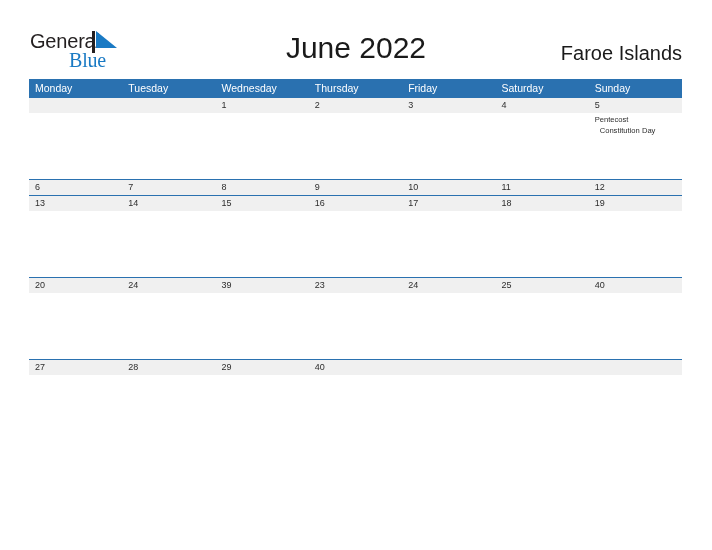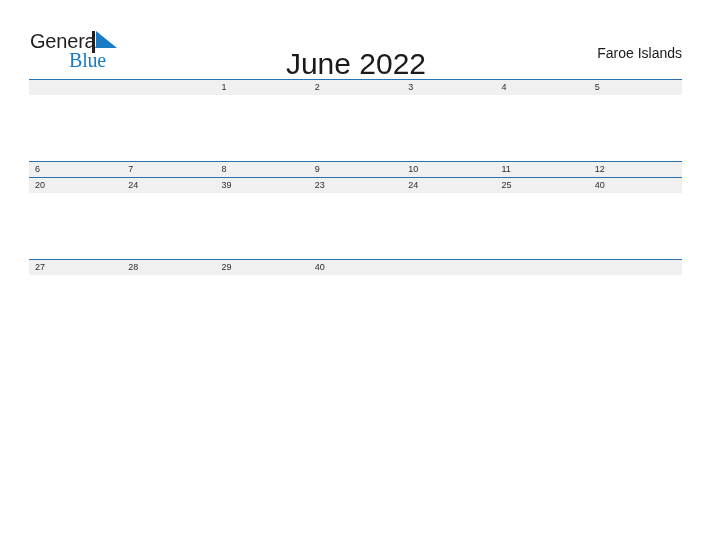--- a/index.html
+++ b/index.html
@@ -68,28 +68,27 @@
     position: absolute;
     left: 186px;
     top: 30px;
     width: 340px;
     text-align: center;
     font-size: 30px;
     color: #1a1a1a;
     font-weight: normal;
     line-height: 36px;
     letter-spacing: 0px;
-    margin-top: 16px;
   }
 
   .cal-location {
     position: absolute;
     right: 30px;
     top: 44px;
-    font-size: 14px;
+    font-size: 20px;
     color: #1a1a1a;
     text-align: right;
     line-height: 18px;
   }
 
   
   .grid {
     position: absolute;
     left: 29px;
     top: 79px;
@@ -176,54 +175,87 @@
       </span>
       <span class="logo-blue">Blue</span>
     </div>
 
     <div class="cal-title">June 2022</div>
     <div class="cal-location">Faroe Islands</div>
   </div>
 
   <div class="grid">
 
+    <div class="weekday-row">
+      <div class="weekday-cell">Monday</div>
+      <div class="weekday-cell">Tuesday</div>
+      <div class="weekday-cell">Wednesday</div>
+      <div class="weekday-cell">Thursday</div>
+      <div class="weekday-cell">Friday</div>
+      <div class="weekday-cell">Saturday</div>
+      <div class="weekday-cell">Sunday</div>
+    </div>
 
     <div id="weeks-container">
         <div class="week">
           <div class="week-dates">
             <div class="date-cell"></div>
             <div class="date-cell"></div>
             <div class="date-cell">1</div>
             <div class="date-cell">2</div>
             <div class="date-cell">3</div>
             <div class="date-cell">4</div>
             <div class="date-cell">5</div>
           </div>
           <div class="week-events">
             <div class="event-cell"></div>
             <div class="event-cell"></div>
             <div class="event-cell"></div>
             <div class="event-cell"></div>
             <div class="event-cell"></div>
             <div class="event-cell"></div>
+            <div class="event-cell">
+              <div class="event-item">Pentecost</div>
+              <div class="event-item indent">Constitution Day</div>
+            </div>
           </div>
         </div>
         <div class="week">
           <div class="week-dates">
             <div class="date-cell">6</div>
             <div class="date-cell">7</div>
             <div class="date-cell">8</div>
             <div class="date-cell">9</div>
             <div class="date-cell">10</div>
             <div class="date-cell">11</div>
             <div class="date-cell">12</div>
           </div>
         </div>
         <div class="week">
           <div class="week-dates">
+            <div class="date-cell">13</div>
+            <div class="date-cell">14</div>
+            <div class="date-cell">15</div>
+            <div class="date-cell">16</div>
+            <div class="date-cell">17</div>
+            <div class="date-cell">18</div>
+            <div class="date-cell">19</div>
+          </div>
+          <div class="week-events">
+            <div class="event-cell"></div>
+            <div class="event-cell"></div>
+            <div class="event-cell"></div>
+            <div class="event-cell"></div>
+            <div class="event-cell"></div>
+            <div class="event-cell"></div>
+            <div class="event-cell"></div>
+          </div>
+        </div>
+        <div class="week">
+          <div class="week-dates">
             <div class="date-cell">20</div>
             <div class="date-cell">24</div>
             <div class="date-cell">39</div>
             <div class="date-cell">23</div>
             <div class="date-cell">24</div>
             <div class="date-cell">25</div>
             <div class="date-cell">40</div>
           </div>
           <div class="week-events">
             <div class="event-cell"></div>

